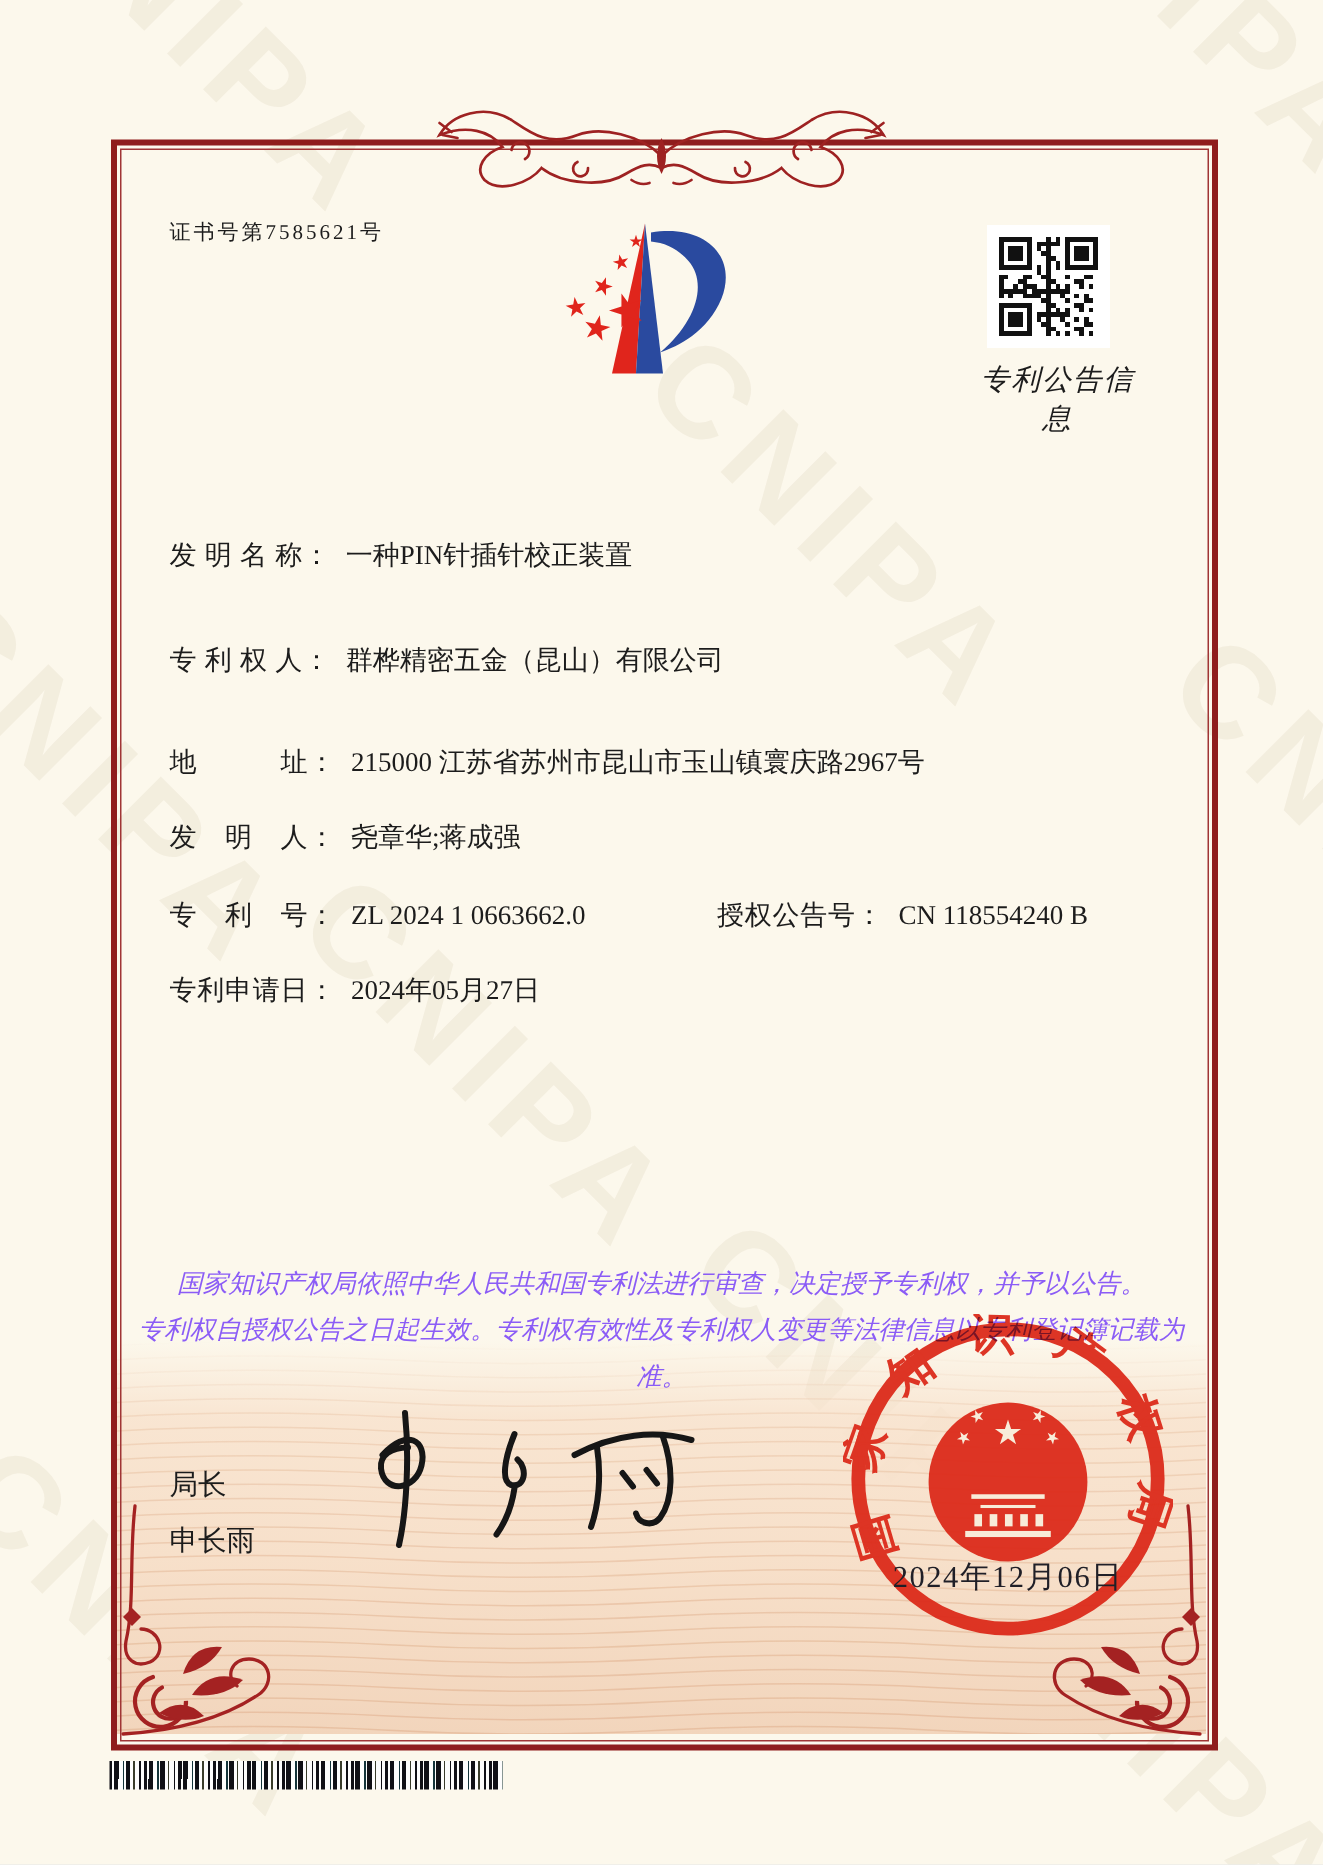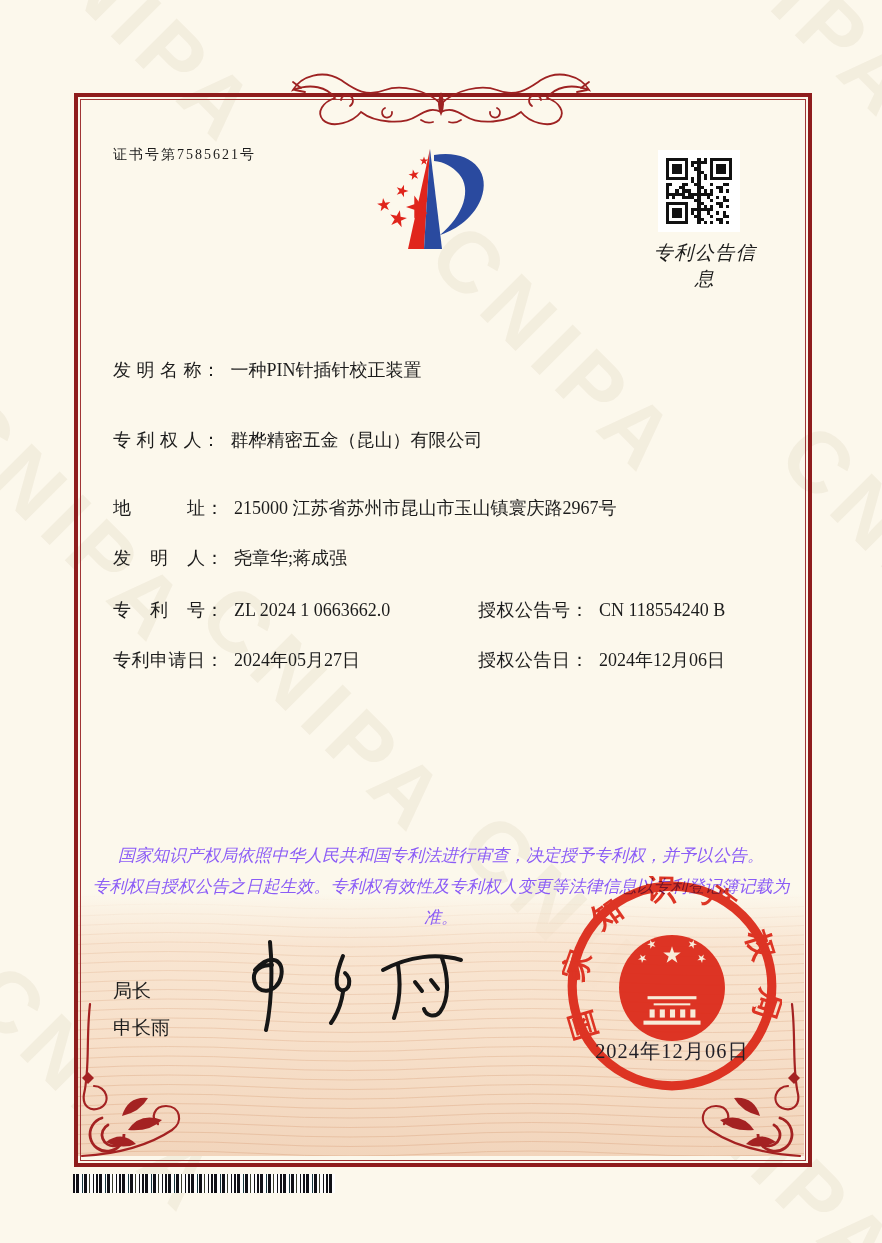--- a/index.html
+++ b/index.html
@@ -299,23 +299,20 @@
     </div>
     <div class="row" style="top:598px">
       <span class="lab">专　利　号：</span><span class="val">ZL 2024 1 0663662.0</span>
     </div>
     <div class="row rcol" style="top:598px">
       <span class="lab">授权公告号：</span><span class="val">CN 118554240 B</span>
     </div>
     <div class="row" style="top:648px">
       <span class="lab">专利申请日：</span><span class="val">2024年05月27日</span>
     </div>
-    <div class="row rcol" style="top:648px">
-      <span class="lab">授权公告日：</span><span class="val">2024年12月06日</span>
-    </div>
 
     <div class="statement">
       <div>国家知识产权局依照中华人民共和国专利法进行审查，决定授予专利权，并予以公告。</div>
       <div>专利权自授权公告之日起生效。专利权有效性及专利权人变更等法律信息以专利登记簿记载为准。</div>
     </div>
 
     <div class="signer">
       <div>局长</div>
       <div>申长雨</div>
     </div>

